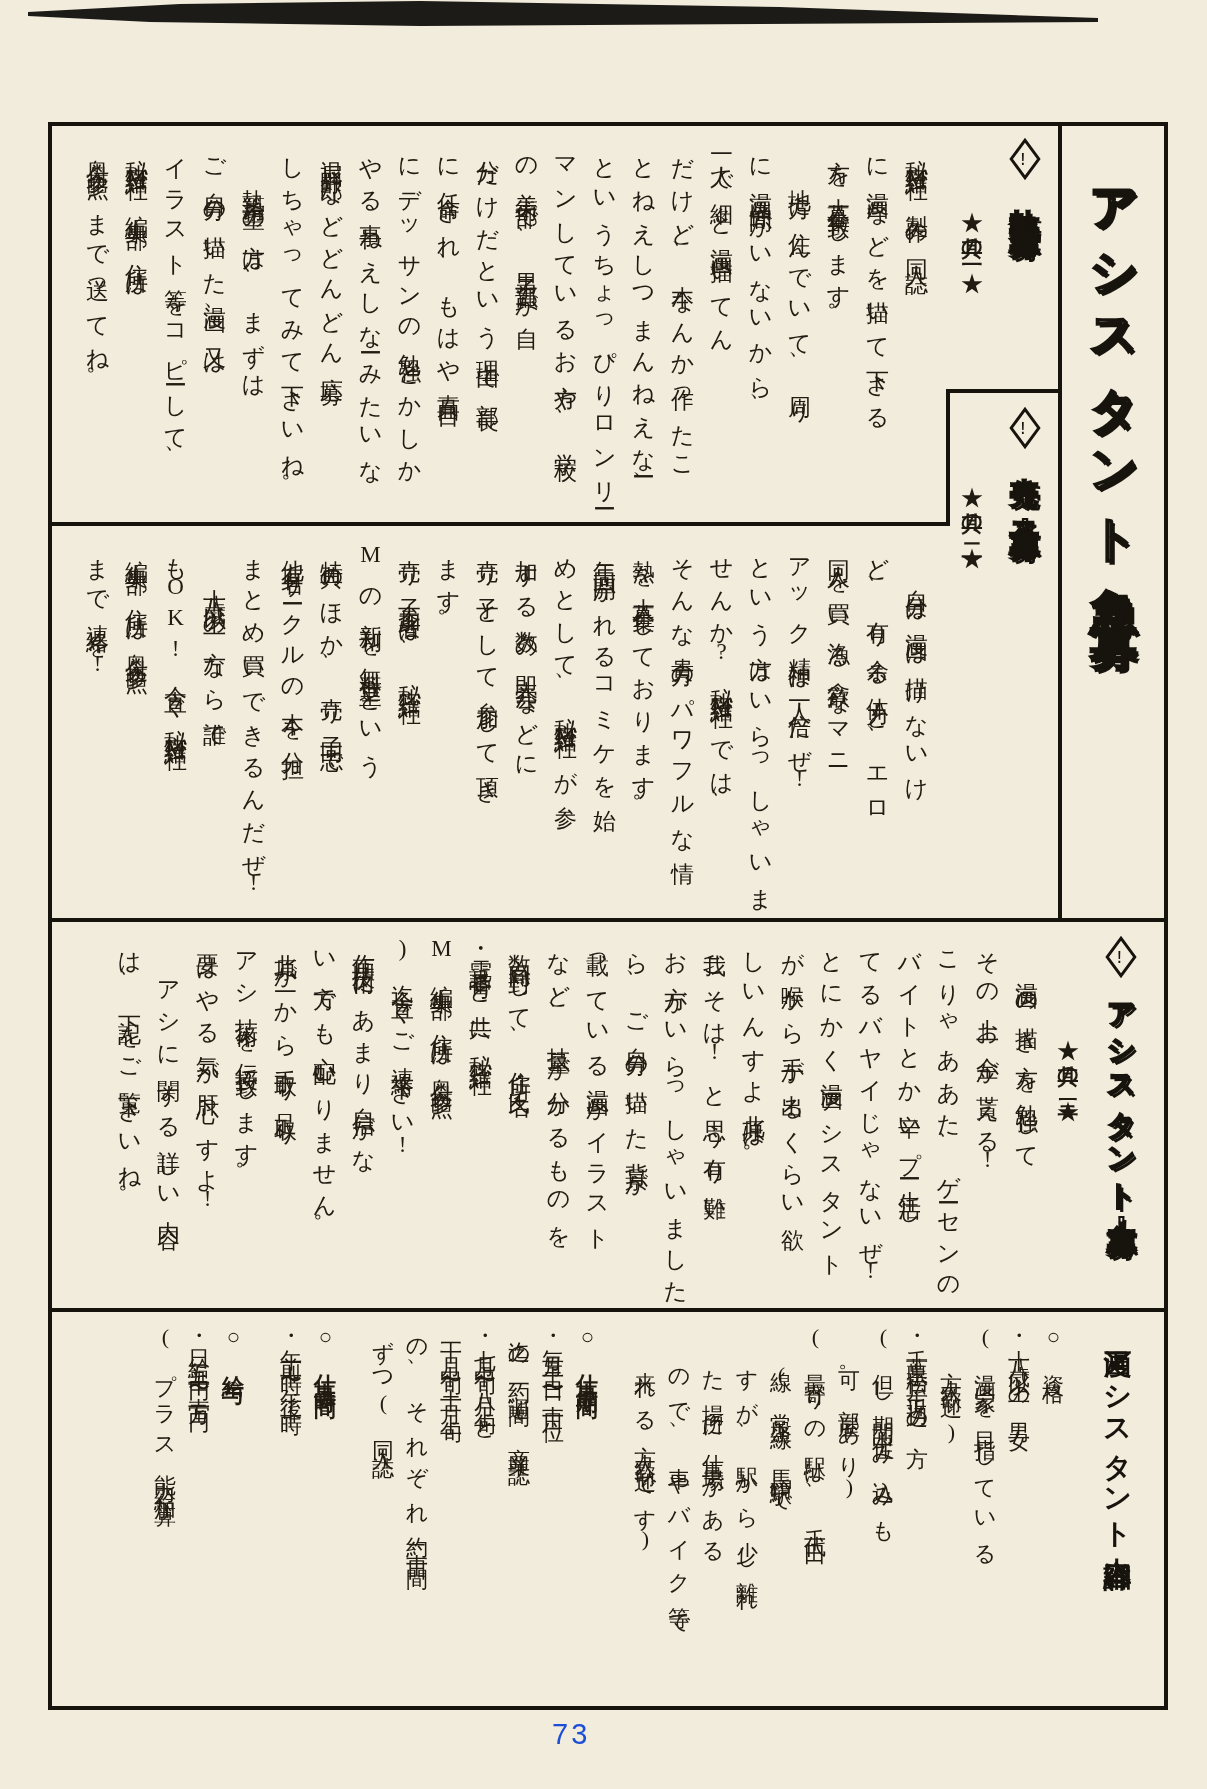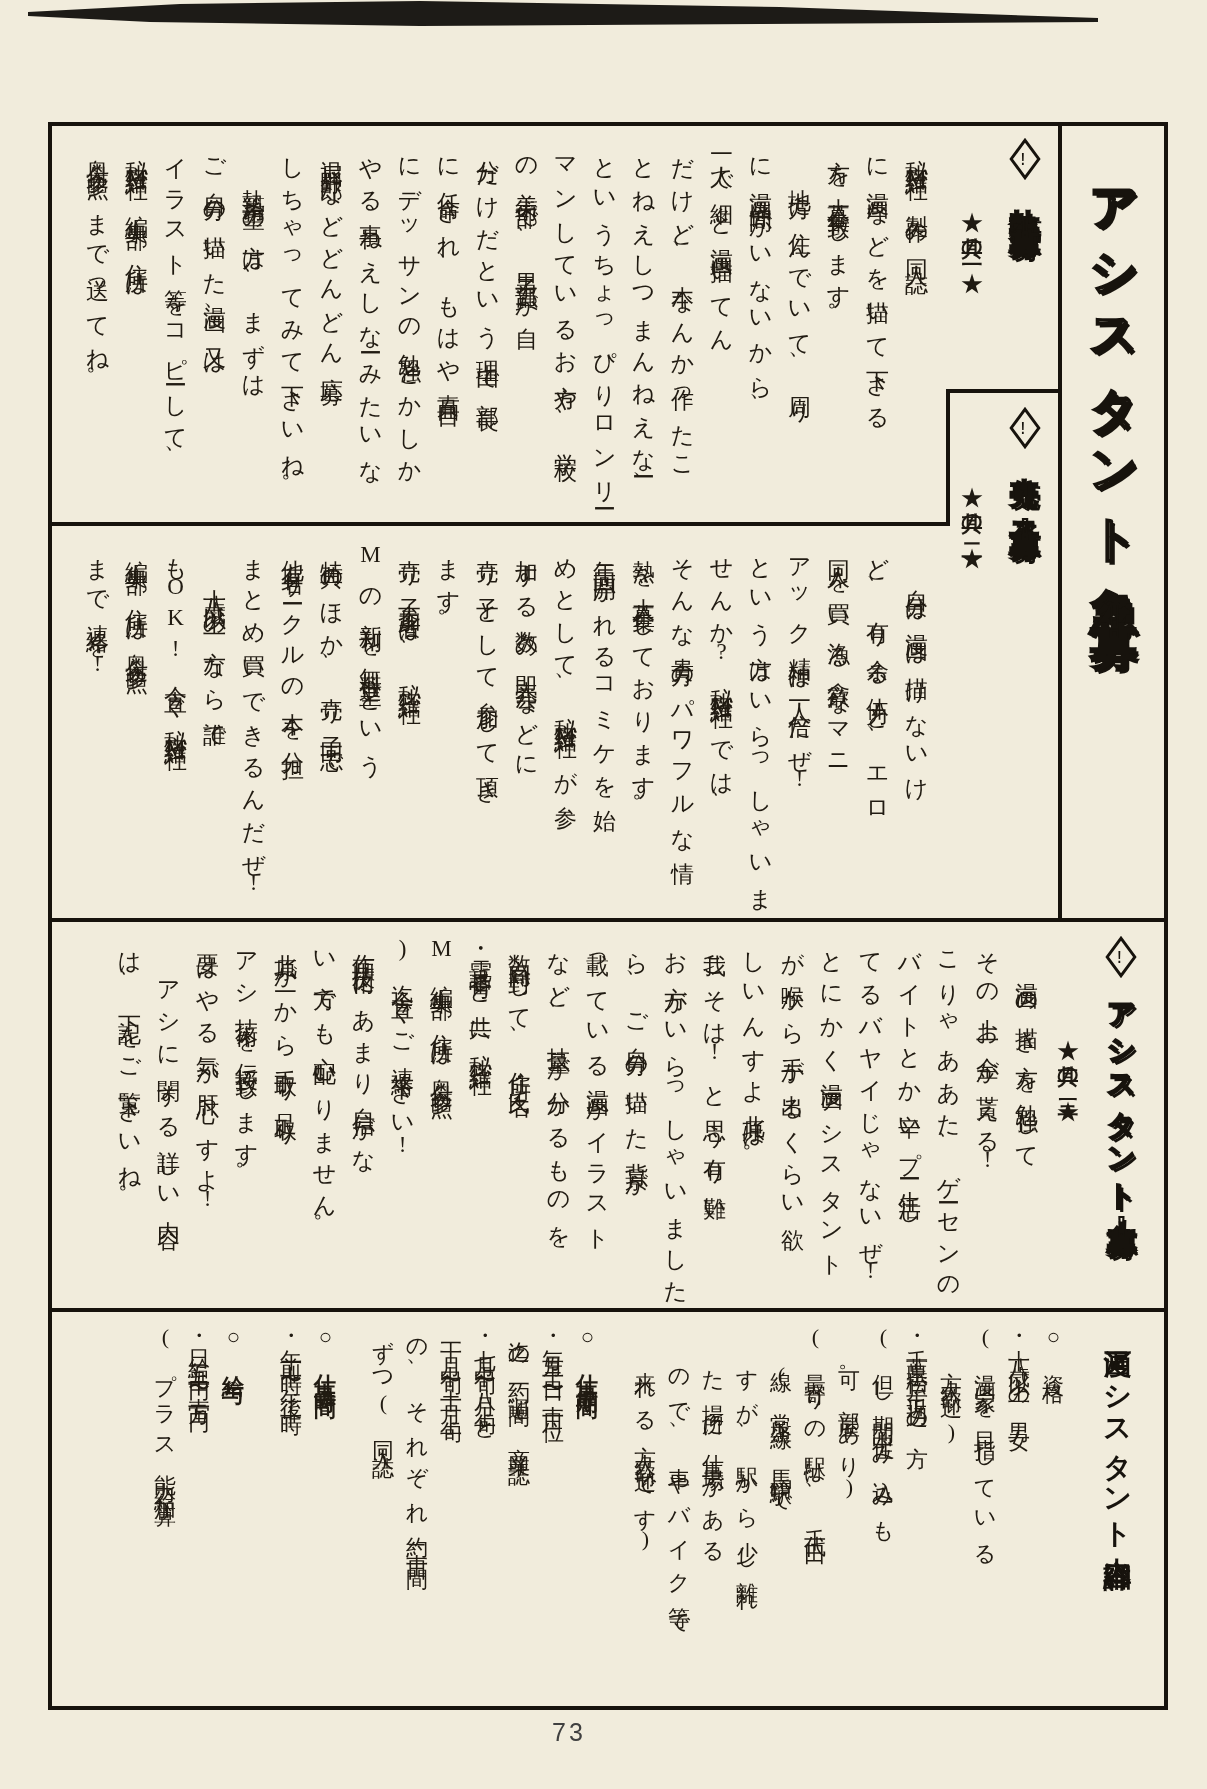--- a/index.html
+++ b/index.html
@@ -83,22 +83,22 @@
   
   .b4title{
     font-size:28px;line-height:62px;letter-spacing:2px;font-weight:bold;
     font-family:"Liberation Sans",sans-serif;color:#17130d;
     white-space:pre;margin-block-end:16px;padding-top:4px;
   }
   .box4 .tcol{font-size:22px;line-height:34px;letter-spacing:8px;}
   .box4 .sec{margin-block-start:24px;font-weight:bold;}
   .pageno{
     position:absolute;left:552px;top:1718px;
-    font-family:"Liberation Sans",sans-serif;font-size:25px;letter-spacing:3px;
-    color:#404040;
+    font-family:"Liberation Sans",sans-serif;font-size:29px;letter-spacing:3px;
+    color:#1d4ed8;
   }
 </style>
 </head>
 <body>
 
 <div class="page">
 
   <svg class="streak" width="1207" height="40" aria-hidden="true">
     <polygon points="28,12 180,4 420,1 780,7 1098,18 1098,22 760,24 420,26 150,22 28,16" fill="#0d0b08" opacity="0.93"></polygon>
   </svg>

